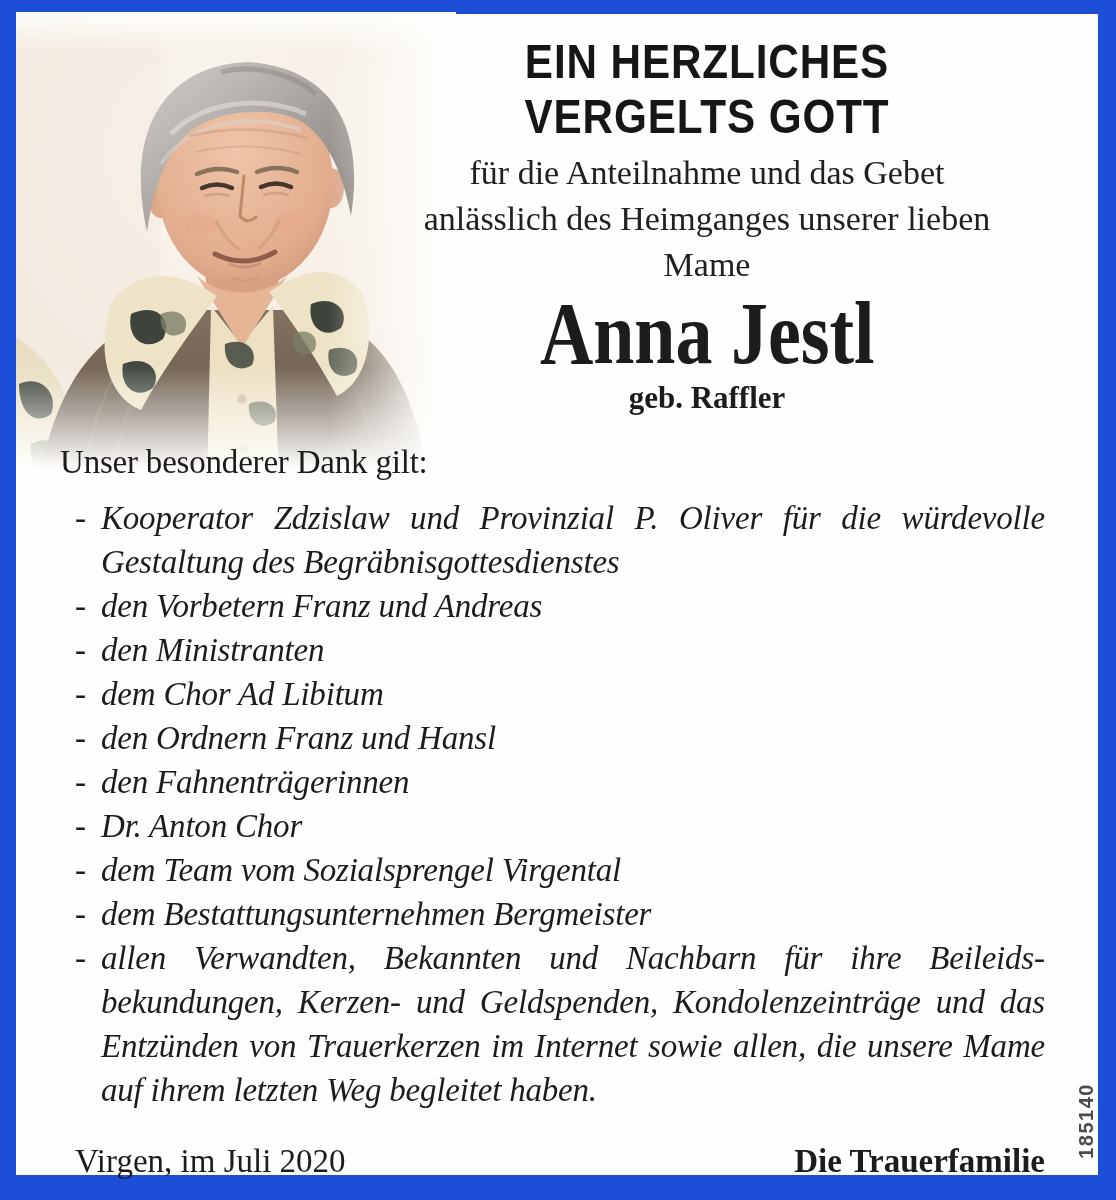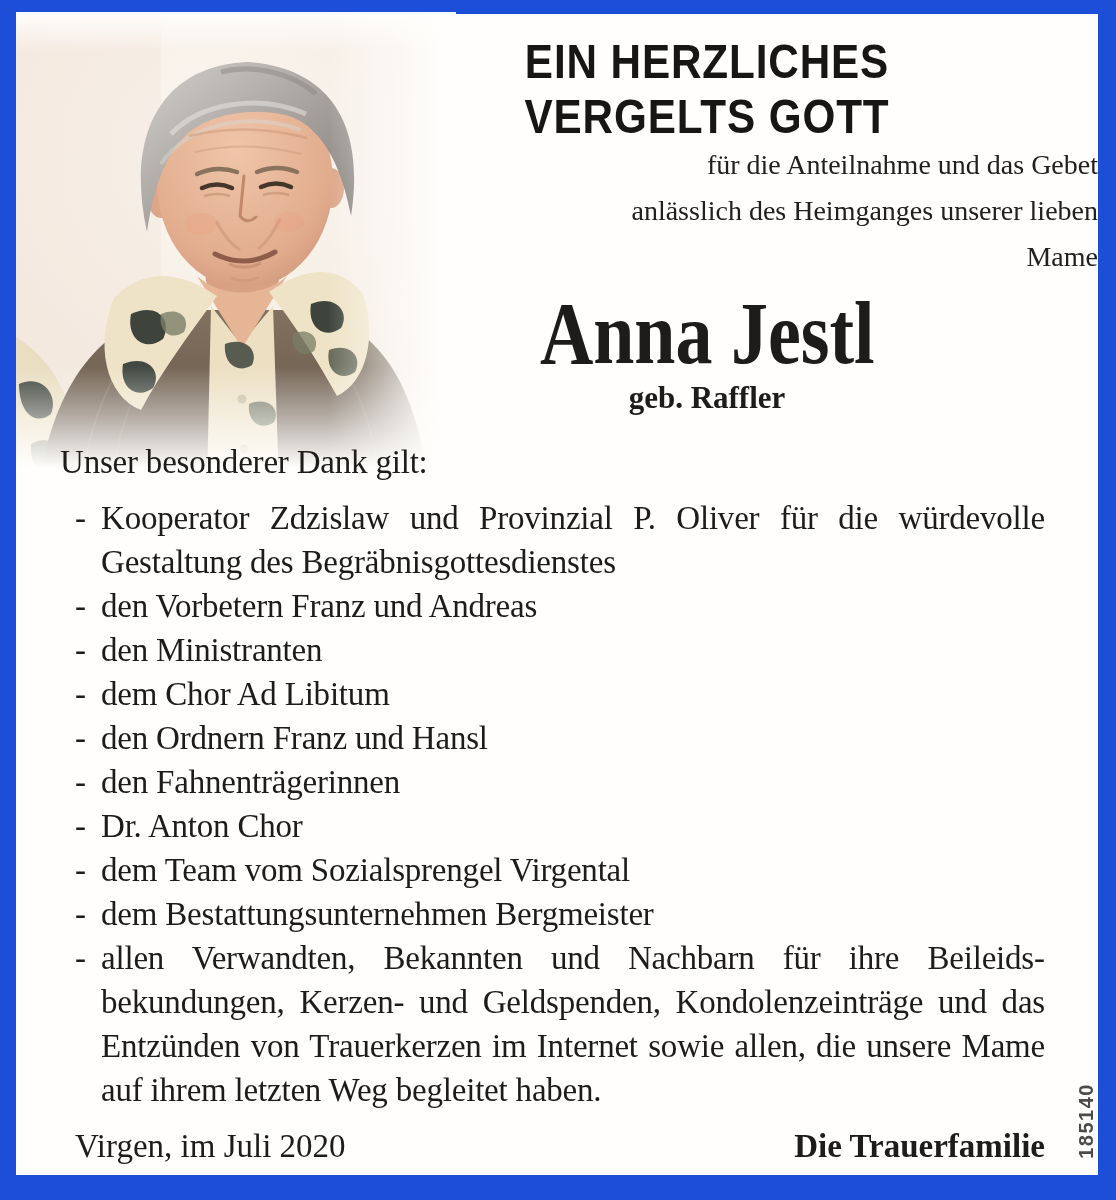--- a/index.html
+++ b/index.html
@@ -26,42 +26,42 @@
     background:linear-gradient(to bottom, #fffefc, rgba(255,254,252,0));}
 
   
   .header-col{position:absolute;left:300px;top:20px;width:782px;text-align:center;}
   .gothic{
     font-family:"Liberation Sans","DejaVu Sans",sans-serif;
     font-weight:700;font-size:48px;line-height:55px;letter-spacing:1px;
     transform:scaleX(.88);transform-origin:50% 50%;
     color:#171614;white-space:nowrap;
   }
-  .intro-block{position:absolute;left:300px;top:128px;width:782px;text-align:right;
-    font-size:28px;line-height:46px;color:#21201e;}
+  .intro-block{position:absolute;left:300px;top:136px;width:782px;text-align:center;
+    font-size:34px;line-height:46px;color:#21201e;}
   .name-line{position:absolute;left:300px;top:274px;width:782px;text-align:center;
     font-weight:700;font-size:88px;line-height:92px;white-space:nowrap;}
   .name-line .condense{display:inline-block;transform:scaleX(.84);transform-origin:50% 50%;}
   .maiden-line{position:absolute;left:300px;top:366px;width:782px;text-align:center;
     font-weight:700;font-size:31px;line-height:36px;}
 
   
   .thanks-heading{position:absolute;left:44px;top:426px;font-size:33px;line-height:44px;
     letter-spacing:-0.2px;z-index:3;}
   .thanks-list{position:absolute;left:59px;top:482px;width:970px;z-index:3;
     font-size:33px;line-height:44px;letter-spacing:-0.2px;}
   .item{display:flex;align-items:flex-start;}
   .marker{flex:none;width:26px;}
-  .itext{flex:1;display:block;text-align:justify;}
+  .itext{flex:1;display:block;text-align:justify;font-style:italic;}
 
   
   .footer-row{position:absolute;left:59px;top:1110px;width:970px;
     display:flex;justify-content:space-between;align-items:baseline;
     font-size:33px;line-height:44px;text-align:center;}
-  .signature{font-weight:700;}
+  .signature{font-weight:700;margin-top:15px;}
   .ref-number{
     position:absolute;right:0px;bottom:16px;
     font-family:"Liberation Sans","DejaVu Sans",sans-serif;
     font-weight:700;font-size:20px;letter-spacing:1.5px;color:#4b4b4b;
     writing-mode:vertical-rl;transform:rotate(180deg);
   }
 </style>
 </head>
 <body>
 

